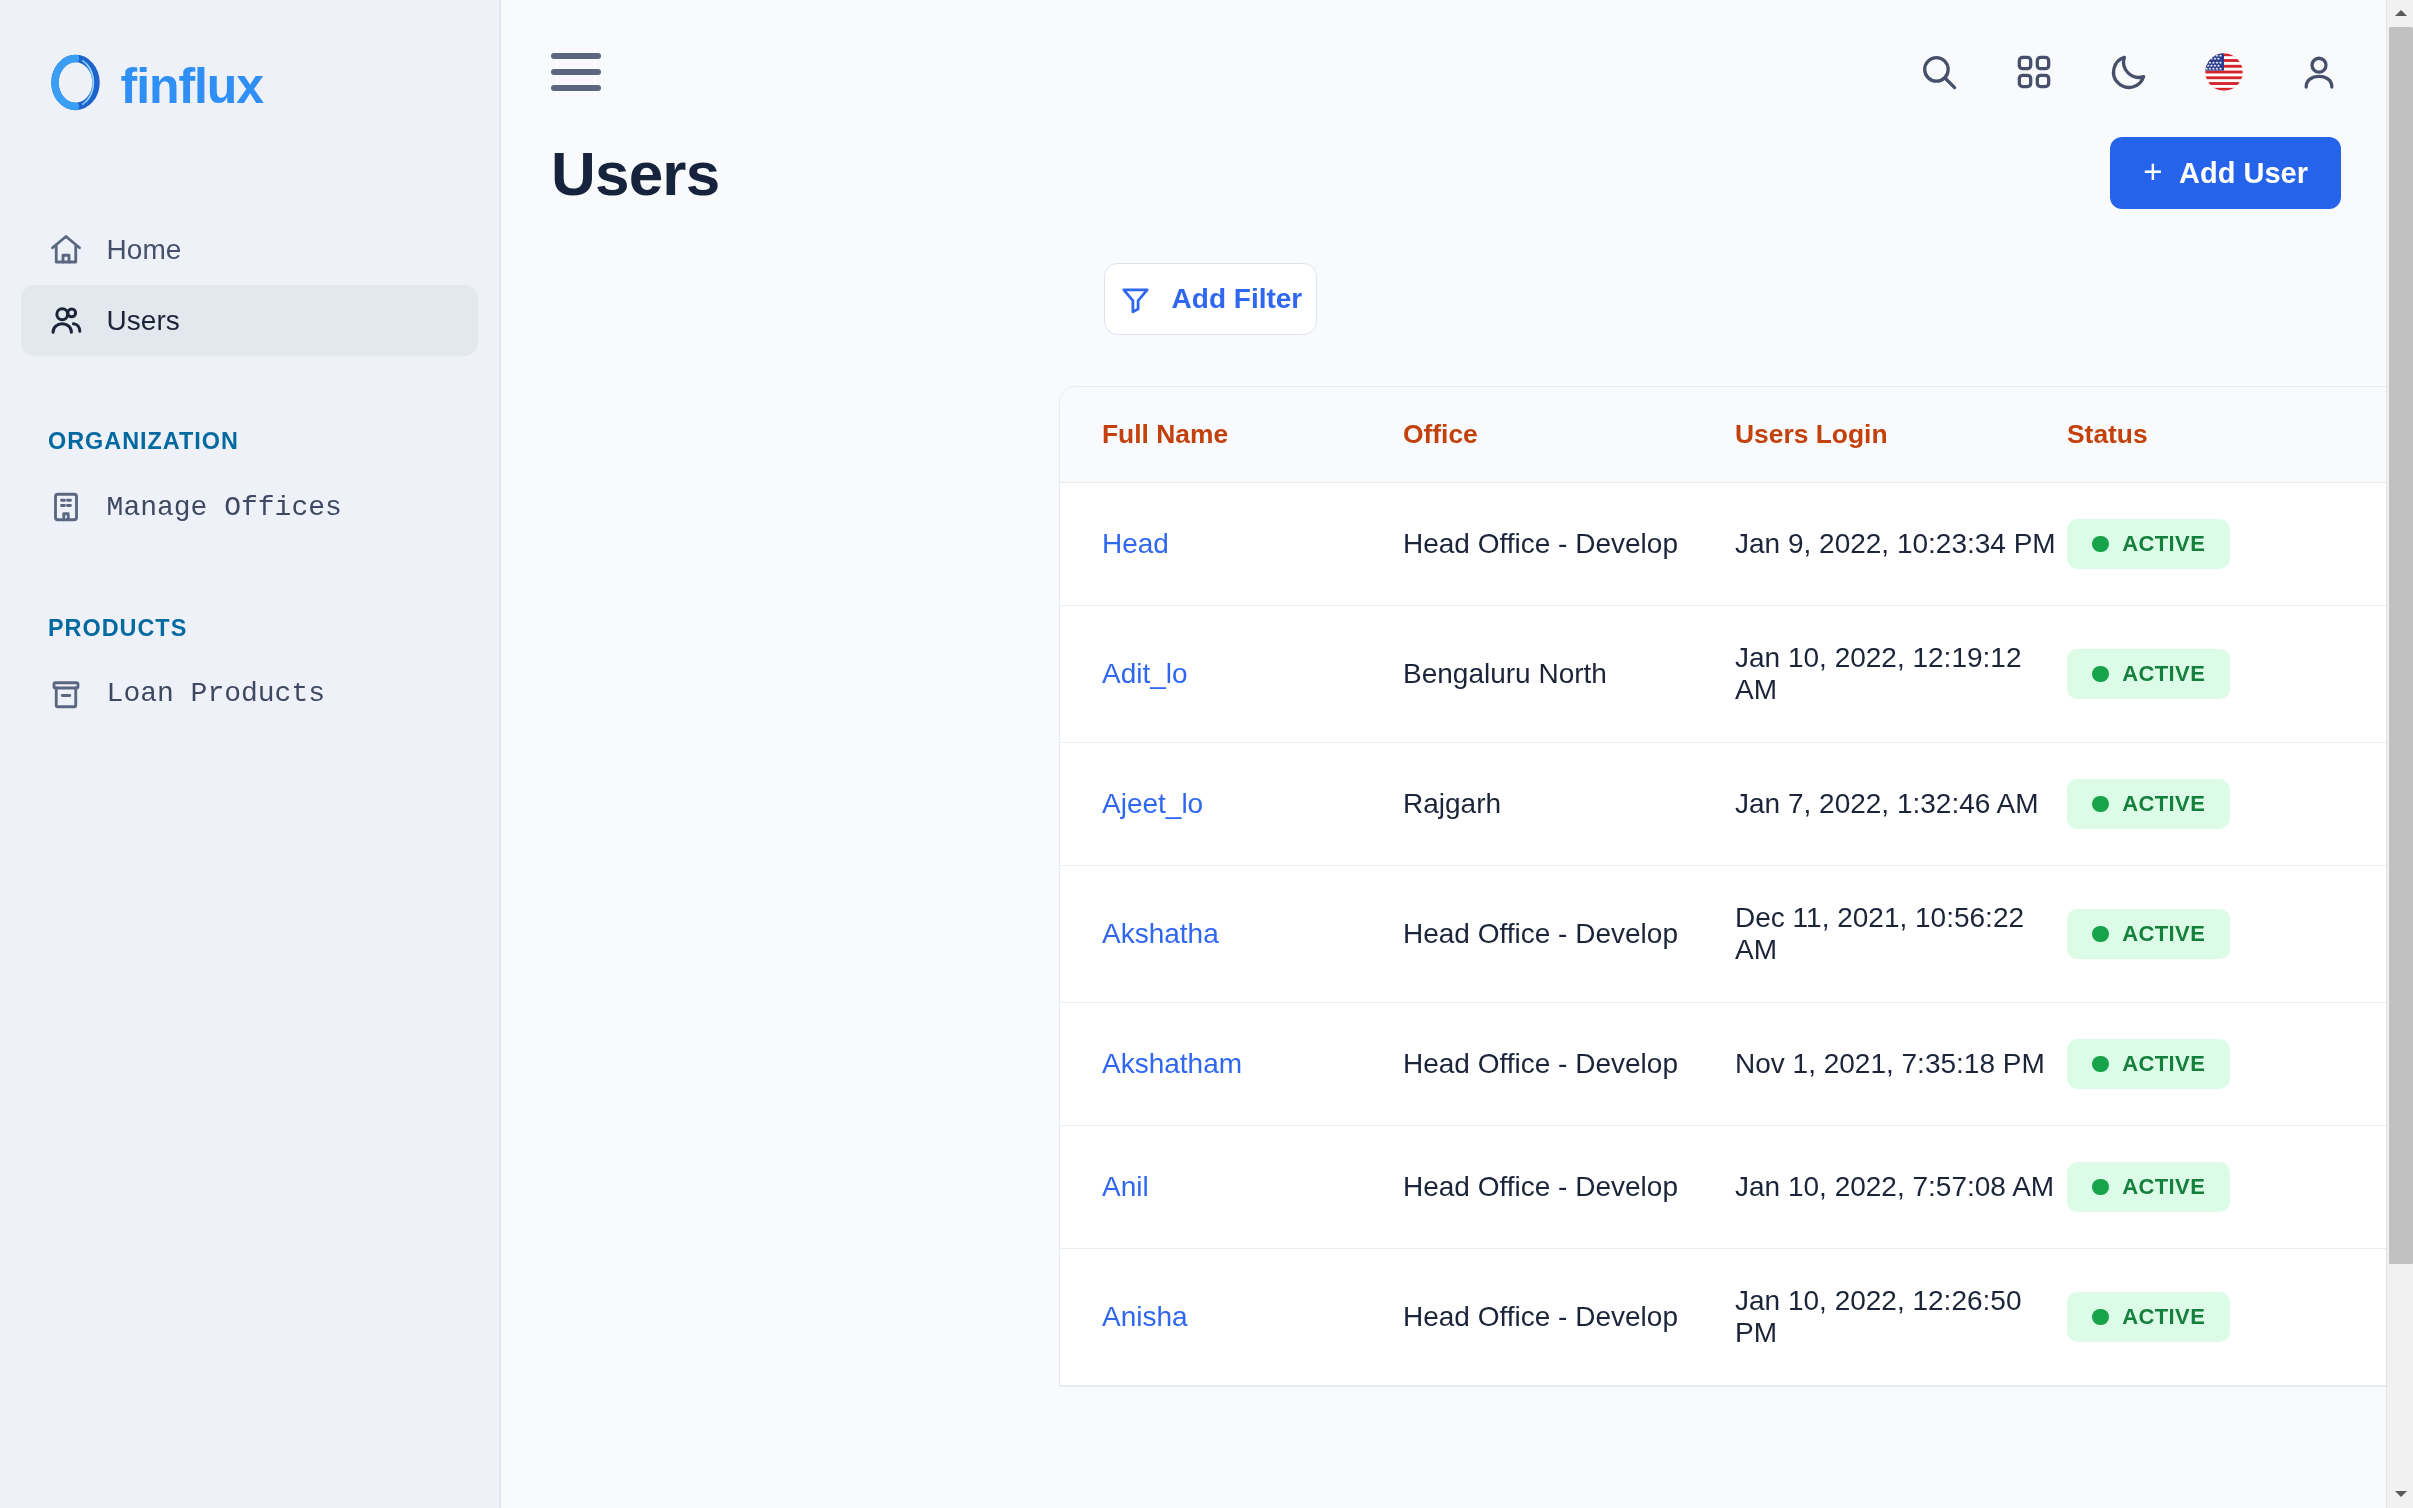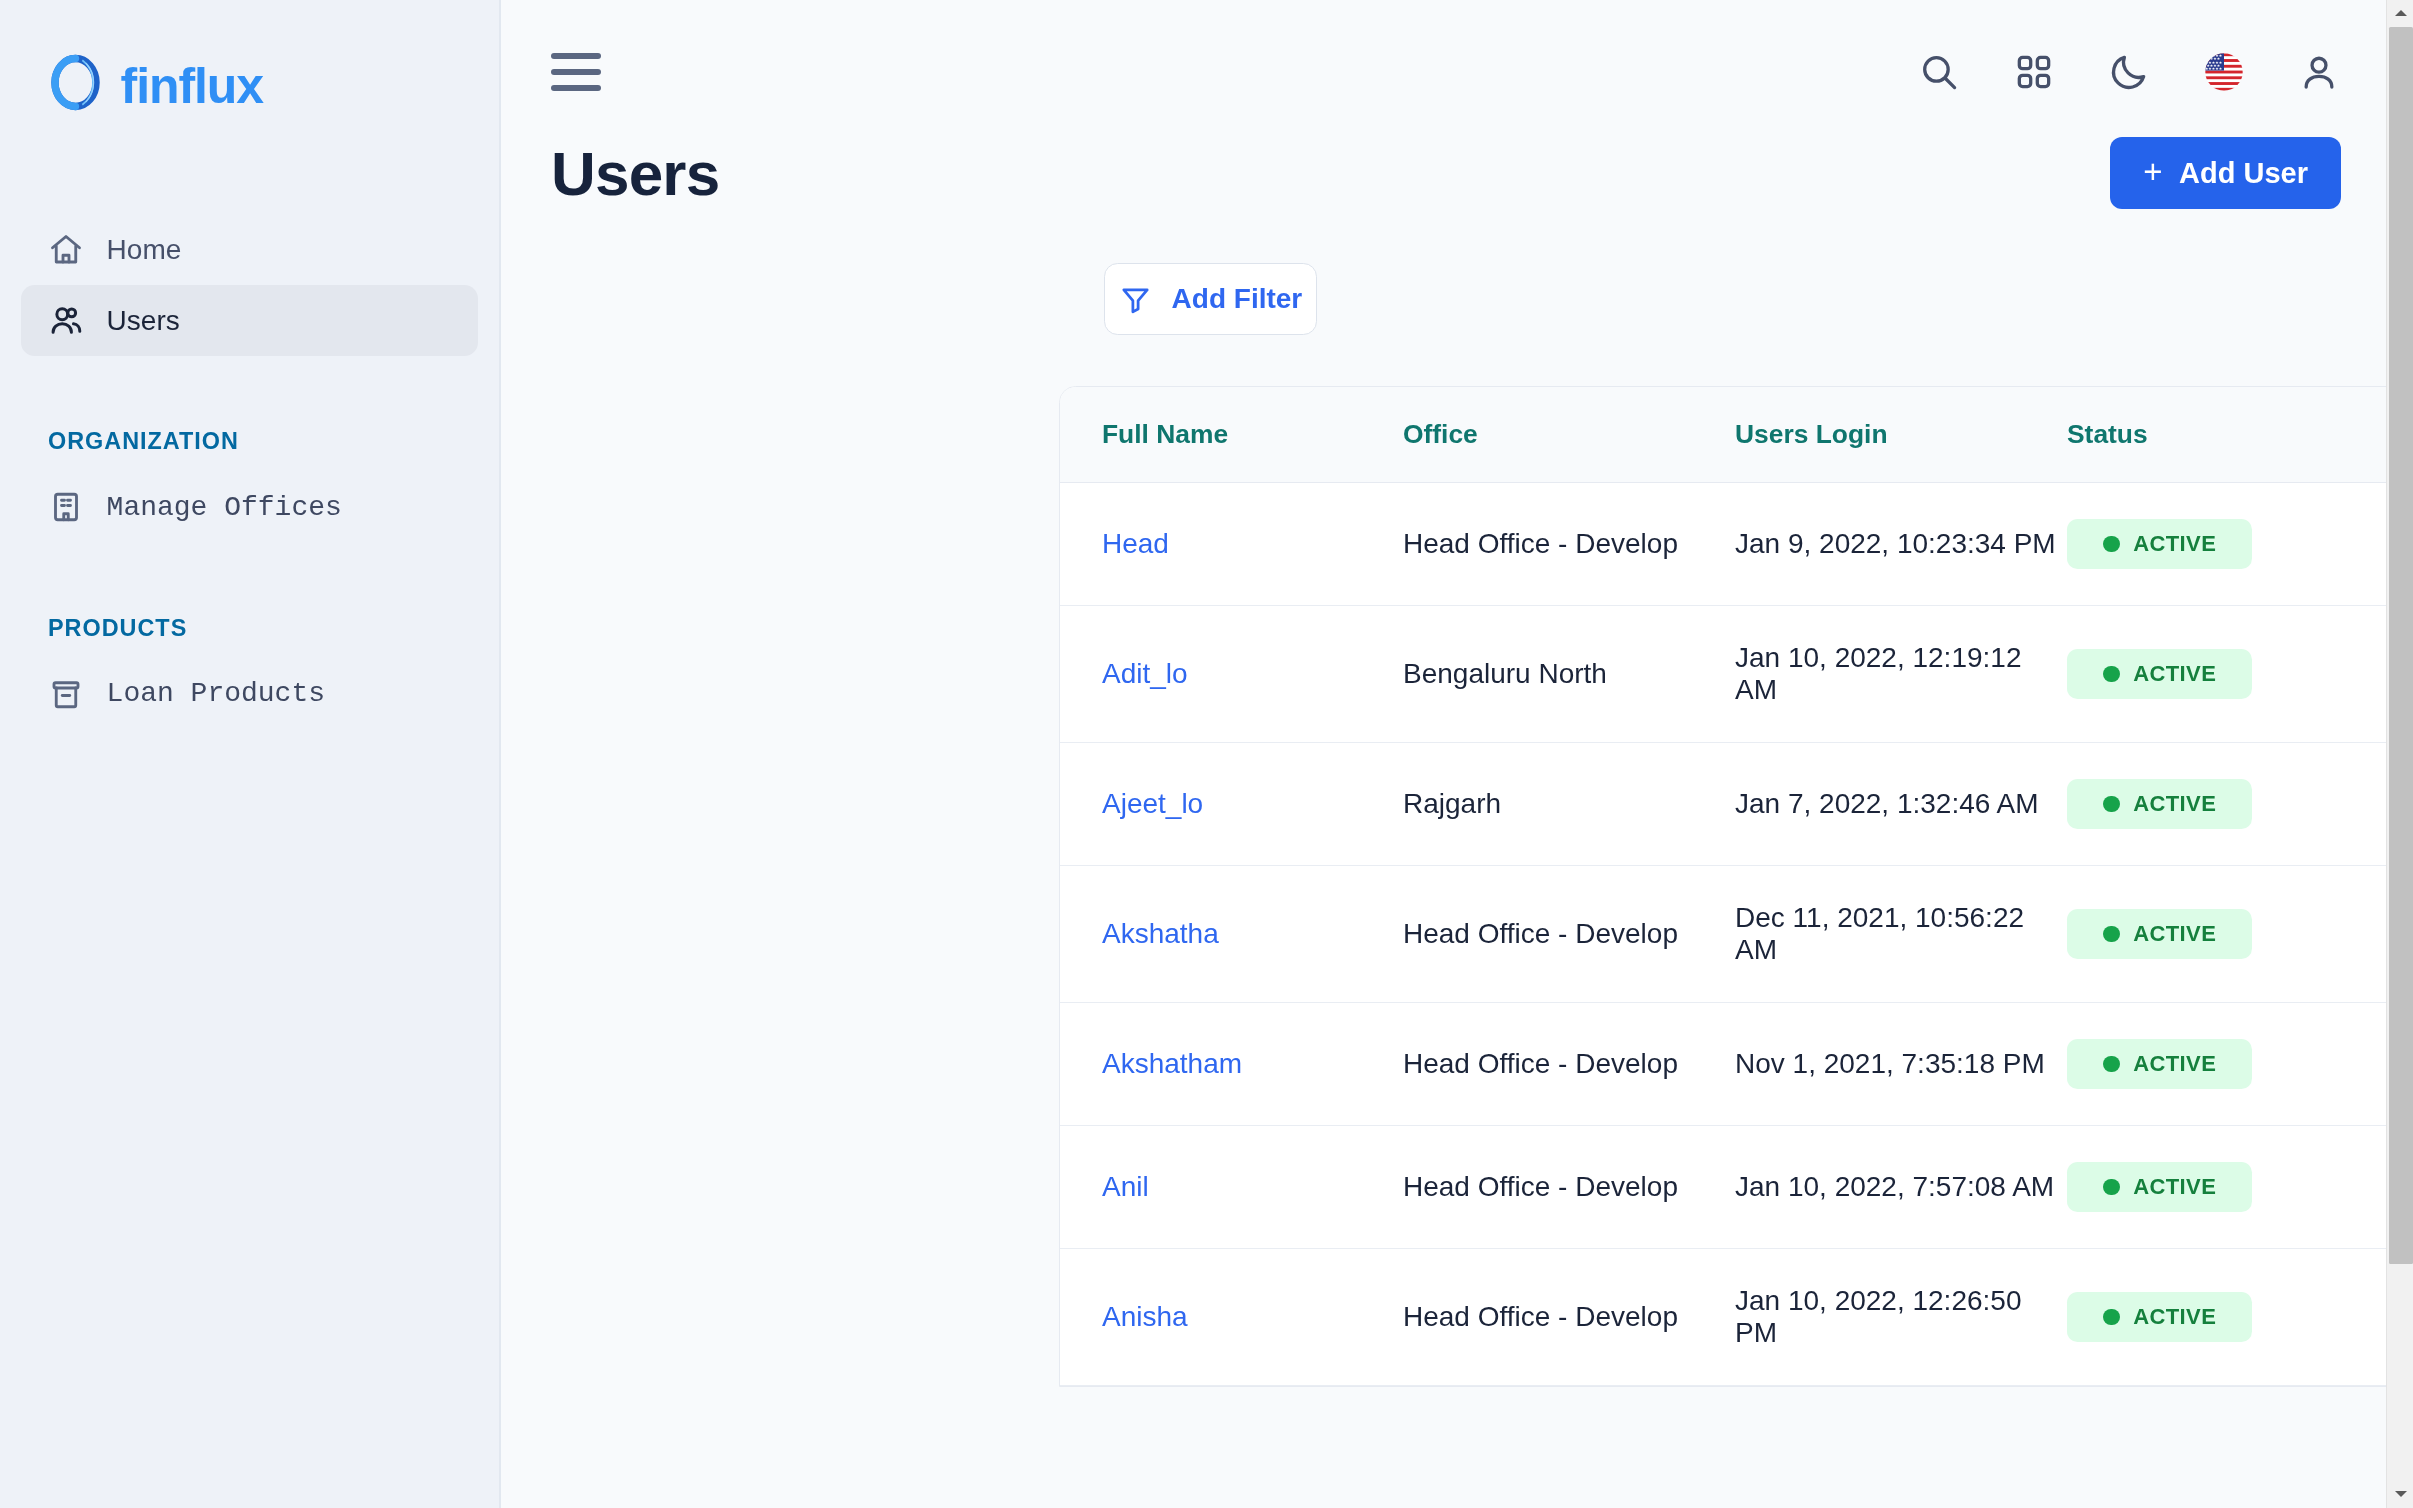--- a/index.html
+++ b/index.html
@@ -89,36 +89,36 @@
 
   
   #table-card {
     margin: 51px 0 0 558px; width: 1765px;
     background: #fff; border: 1.5px solid #e6eaf1;
     border-radius: 16.6px 16.6px 0 0; overflow: hidden;
   }
   table { width: 100%; border-collapse: collapse; table-layout: fixed; }
   thead th {
     background: #f8fafc; text-align: left; font-size: 26.4px; font-weight: 700;
-    color: #0f766e; padding: 32px 0 32px 0; border-bottom: 1.5px solid #e6eaf1;
+    color: #c2410c; padding: 32px 0 32px 0; border-bottom: 1.5px solid #e6eaf1;
   }
   th.c1, td.c1 { width: 343px; padding-left: 42px; }
   th.c2, td.c2 { width: 332px; }
   th.c3, td.c3 { width: 332px; }
   th.c4, td.c4 { width: 332px; }
   th.c5, td.c5 { width: 426px; }
   tbody td {
     font-size: 28px; color: #1b2439; padding: 36px 0;
     border-bottom: 1.5px solid #e9edf3; vertical-align: middle;
   }
   td.c1 a { color: #2f67f0; text-decoration: none; cursor: pointer; }
   .badge {
     display: inline-flex; align-items: center; gap: 13.6px;
     background: #dcfce7; color: #15803d; border-radius: 10.6px;
-    padding: 12px 36px; font-size: 22px; font-weight: 700; letter-spacing: 0.4px;
+    padding: 12px 25px; font-size: 22px; font-weight: 700; letter-spacing: 0.4px;
   }
   .badge .dot { width: 16.6px; height: 16.6px; border-radius: 50%; background: #16a34a; display: block; }
   .kebab { display: flex; flex-direction: column; gap: 9px; width: 10.6px; cursor: pointer; }
   .kebab i { width: 10.6px; height: 10.6px; border-radius: 50%; background: #5b6781; display: block; }
 
   
   #scrollbar {
     position: absolute; top: 0; right: 0; width: 27px; height: 1508px;
     background: #f1f1f1; border-left: 0.8px solid #e3e3e3;
   }

